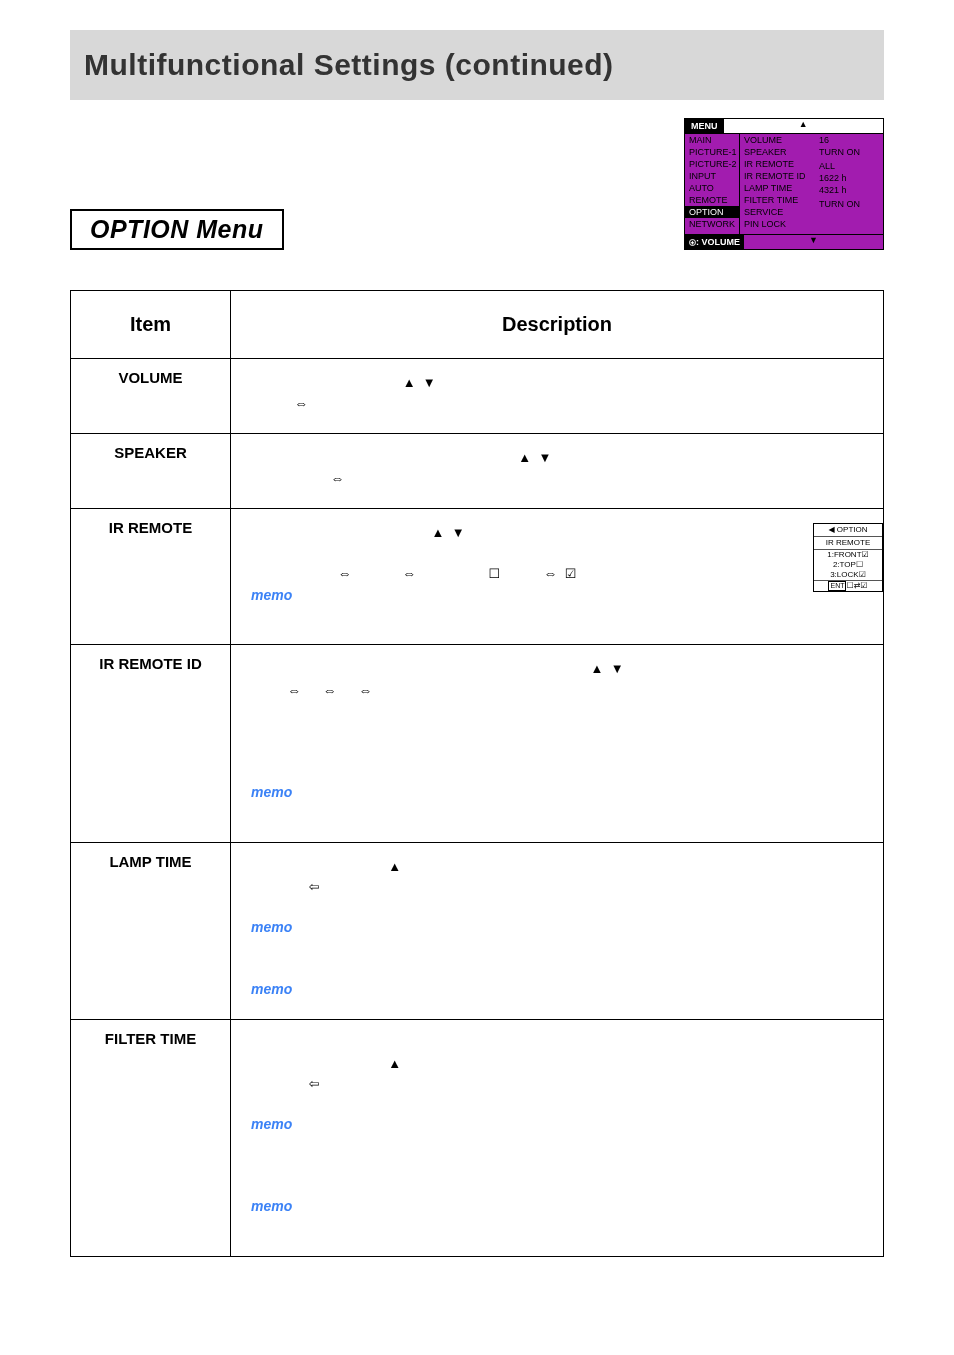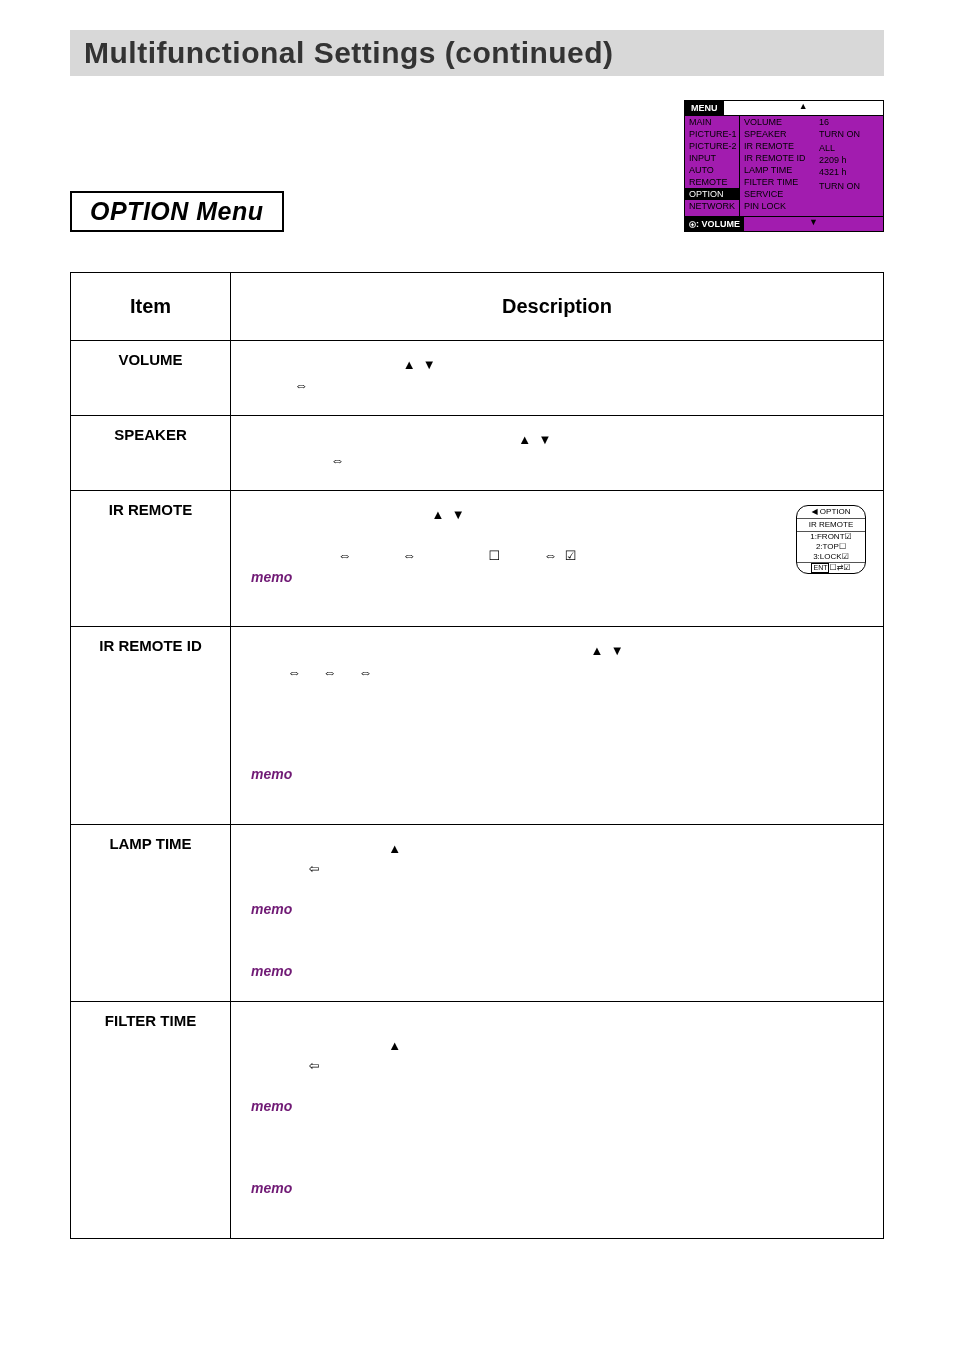--- a/index.html
+++ b/index.html
@@ -8,22 +8,22 @@
     padding: 0;
     font-family: Arial, Helvetica, sans-serif;
     background: #fff;
     width: 954px;
   }
   .page {
     padding: 30px 70px 60px 70px;
   }
   .title-bar {
     background: #d8d8d8;
-    padding: 6px 14px;
-    margin-bottom: 24px;
+    padding: 18px 14px;
+    margin-bottom: 18px;
   }
   .title-bar h1 {
     margin: 0;
     font-size: 30px;
     font-weight: bold;
     color: #333;
     letter-spacing: 0.5px;
   }
   .subhead-row {
     display: flex;
@@ -116,41 +116,41 @@
     vertical-align: middle;
     padding: 10px 6px;
   }
   td.desc-cell {
     padding: 14px 20px 18px 20px;
     font-size: 13px;
     line-height: 1.55;
     position: relative;
   }
   .memo {
-    color: #701a75;
+    color: #3b82f6;
     font-style: italic;
     font-weight: bold;
     font-size: 14px;
   }
   .icons-line {
     white-space: pre;
     font-family: Arial, sans-serif;
   }
   .tri { font-size: 13px; }
   .arrowlr { font-size: 14px; }
   
   .ir-sub {
     position:absolute;
     top: 14px;
-    right: 17px;
+    right: 0;
     width: 70px;
     font-size: 8px;
     border:1px solid #000;
     background:#fff;
-    border-radius: 12px;
+    border-radius: 0;
     line-height:1.25;
   }
   .ir-sub-row {
     display:flex;
     justify-content:center;
     padding:0 3px;
   }
   .ir-sub-hdr {
     border-bottom:1px solid #555;
     text-align:center;
@@ -202,21 +202,21 @@
             <div class="osd-row">LAMP TIME</div>
             <div class="osd-row">FILTER TIME</div>
             <div class="osd-row">SERVICE</div>
             <div class="osd-row">PIN LOCK</div>
           </div>
         <div class="osd-col3" id="osd-col3">
             <div class="osd-row">16</div>
             <div class="osd-row">TURN ON</div>
             <div class="osd-row"></div>
             <div class="osd-row">ALL</div>
-            <div class="osd-row">2209 h</div>
+            <div class="osd-row">1622 h</div>
             <div class="osd-row">4321 h</div>
             <div class="osd-row"></div>
             <div class="osd-row">TURN ON</div>
           </div>
       </div>
       <div class="osd-footer">
         <div class="sel-tab">
           <span style="display:inline-block;border:1px solid #fff;border-radius:50%;width:7px;height:7px;text-align:center;line-height:7px;font-size:6px;">✦</span><span>: VOLUME</span>
         </div>
         <div class="arrow-dn">▼</div>

